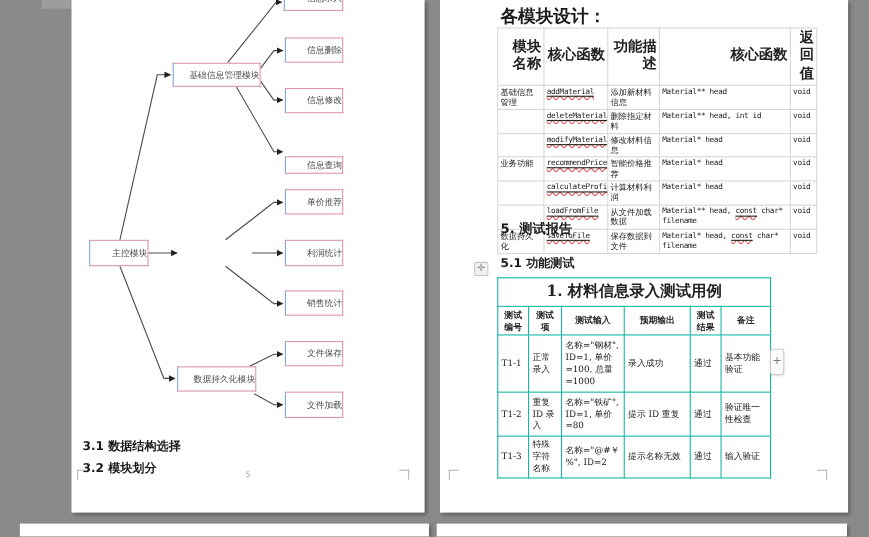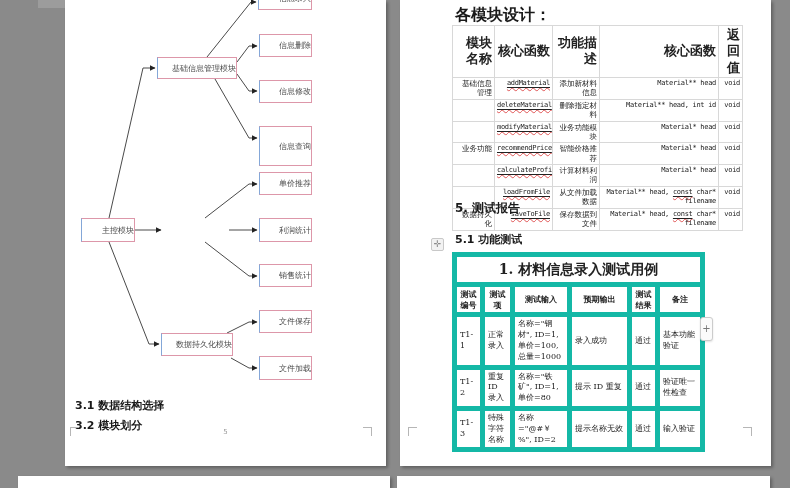--- a/index.html
+++ b/index.html
@@ -20,28 +20,28 @@
   .doc-h{position:absolute;font-weight:bold;color:#1a1a1a;white-space:nowrap}
   .pagenum{position:absolute;left:0;right:0;top:428px;text-align:center;font-size:7px;color:#9a9a9a}
   .cmark{position:absolute;width:9px;height:9px}
   .cmark.tl{border-top:1px solid #b6b6b6;border-left:1px solid #b6b6b6}
   .cmark.tr{border-top:1px solid #b6b6b6;border-right:1px solid #b6b6b6}
   
   table{border-collapse:collapse;table-layout:fixed;background:#fff}
   .design-table{position:absolute;left:52px;top:25px;width:290px;font-size:7.5px;color:#222;
                 font-family:"DejaVu Serif",serif}
   .design-table th,.design-table td{border:1px solid #d8d8d8;padding:1px 2px;vertical-align:top;
-                text-align:right;line-height:1.25;overflow:hidden}
+                text-align:left;line-height:1.25;overflow:hidden}
   .design-table th{font-weight:bold;text-align:right;vertical-align:middle;font-size:13px}
   .code{font-family:"DejaVu Sans Mono","Liberation Mono",monospace;font-size:7px;letter-spacing:-.3px}
   .ulink{text-decoration:underline}
   .misspell{text-decoration:underline wavy #e05555;text-decoration-thickness:1px;text-underline-offset:2px}
   .test-table{position:absolute;left:52px;top:252px;width:248px;font-size:8px;color:#222;
               font-family:"DejaVu Serif",serif}
-  .test-table th,.test-table td{border:5px solid #14b8a6;padding:2px 3px;vertical-align:middle;
+  .test-table th,.test-table td{border:1px solid #14b8a6;padding:2px 3px;vertical-align:middle;
               line-height:1.35;text-align:left;overflow:hidden}
   .test-table th{font-weight:bold;text-align:center}
   .test-table .title-cell{font-size:14px;font-weight:bold;text-align:center;padding:3px;
               font-family:"DejaVu Serif",serif}
   
   .move-handle{position:absolute;left:31px;top:238px;width:13px;height:13px;border:1px solid #c8c8c8;
               background:#f2f2f2;color:#8a8a8a;font-size:9px;line-height:11px;text-align:center;border-radius:2px;cursor:move}
   .add-btn{position:absolute;left:300px;top:317px;width:13px;height:24px;border:1px solid #cccccc;
               background:#fbfbfb;color:#777;font-size:10px;line-height:22px;text-align:center;border-radius:3px;
               box-shadow:0 1px 2px rgba(0,0,0,.12);cursor:pointer}
@@ -82,21 +82,21 @@
       </div>
     <div class="fc-node" style="left:194px;top:34px;width:53px;height:23px">
         <span>信息删除</span>
       </div>
     <div class="fc-node" style="left:92px;top:57px;width:80px;height:22px">
         <span>基础信息管理模块</span>
       </div>
     <div class="fc-node" style="left:194px;top:80px;width:53px;height:23px">
         <span>信息修改</span>
       </div>
-    <div class="fc-node" style="left:194px;top:126px;width:53px;height:40px">
+    <div class="fc-node" style="left:194px;top:142px;width:53px;height:16px">
         <span>信息查询</span>
       </div>
     <div class="fc-node" style="left:194px;top:172px;width:53px;height:23px">
         <span>单价推荐</span>
       </div>
     <div class="fc-node" style="left:16px;top:218px;width:54px;height:24px">
         <span>主控模块</span>
       </div>
     <div class="fc-node" style="left:194px;top:218px;width:53px;height:24px">
         <span>利润统计</span>
@@ -151,21 +151,21 @@
       <tr style="height:12px">
         <td></td>
         <td class="code"><span class="misspell"><span class="ulink">deleteMaterial</span></span></td>
         <td>删除指定材料</td>
         <td class="code"><span>Material** head, int id</span></td>
         <td class="code">void</td>
       </tr>
       <tr style="height:12px">
         <td></td>
         <td class="code"><span class="misspell"><span class="ulink">modifyMaterial</span></span></td>
-        <td>业务功能模块</td>
+        <td>修改材料信息</td>
         <td class="code"><span>Material* head</span></td>
         <td class="code">void</td>
       </tr>
       <tr style="height:12px">
         <td>业务功能</td>
         <td class="code"><span class="misspell"><span class="ulink">recommendPrice</span></span></td>
         <td>智能价格推荐</td>
         <td class="code"><span>Material* head</span></td>
         <td class="code">void</td>
       </tr>

